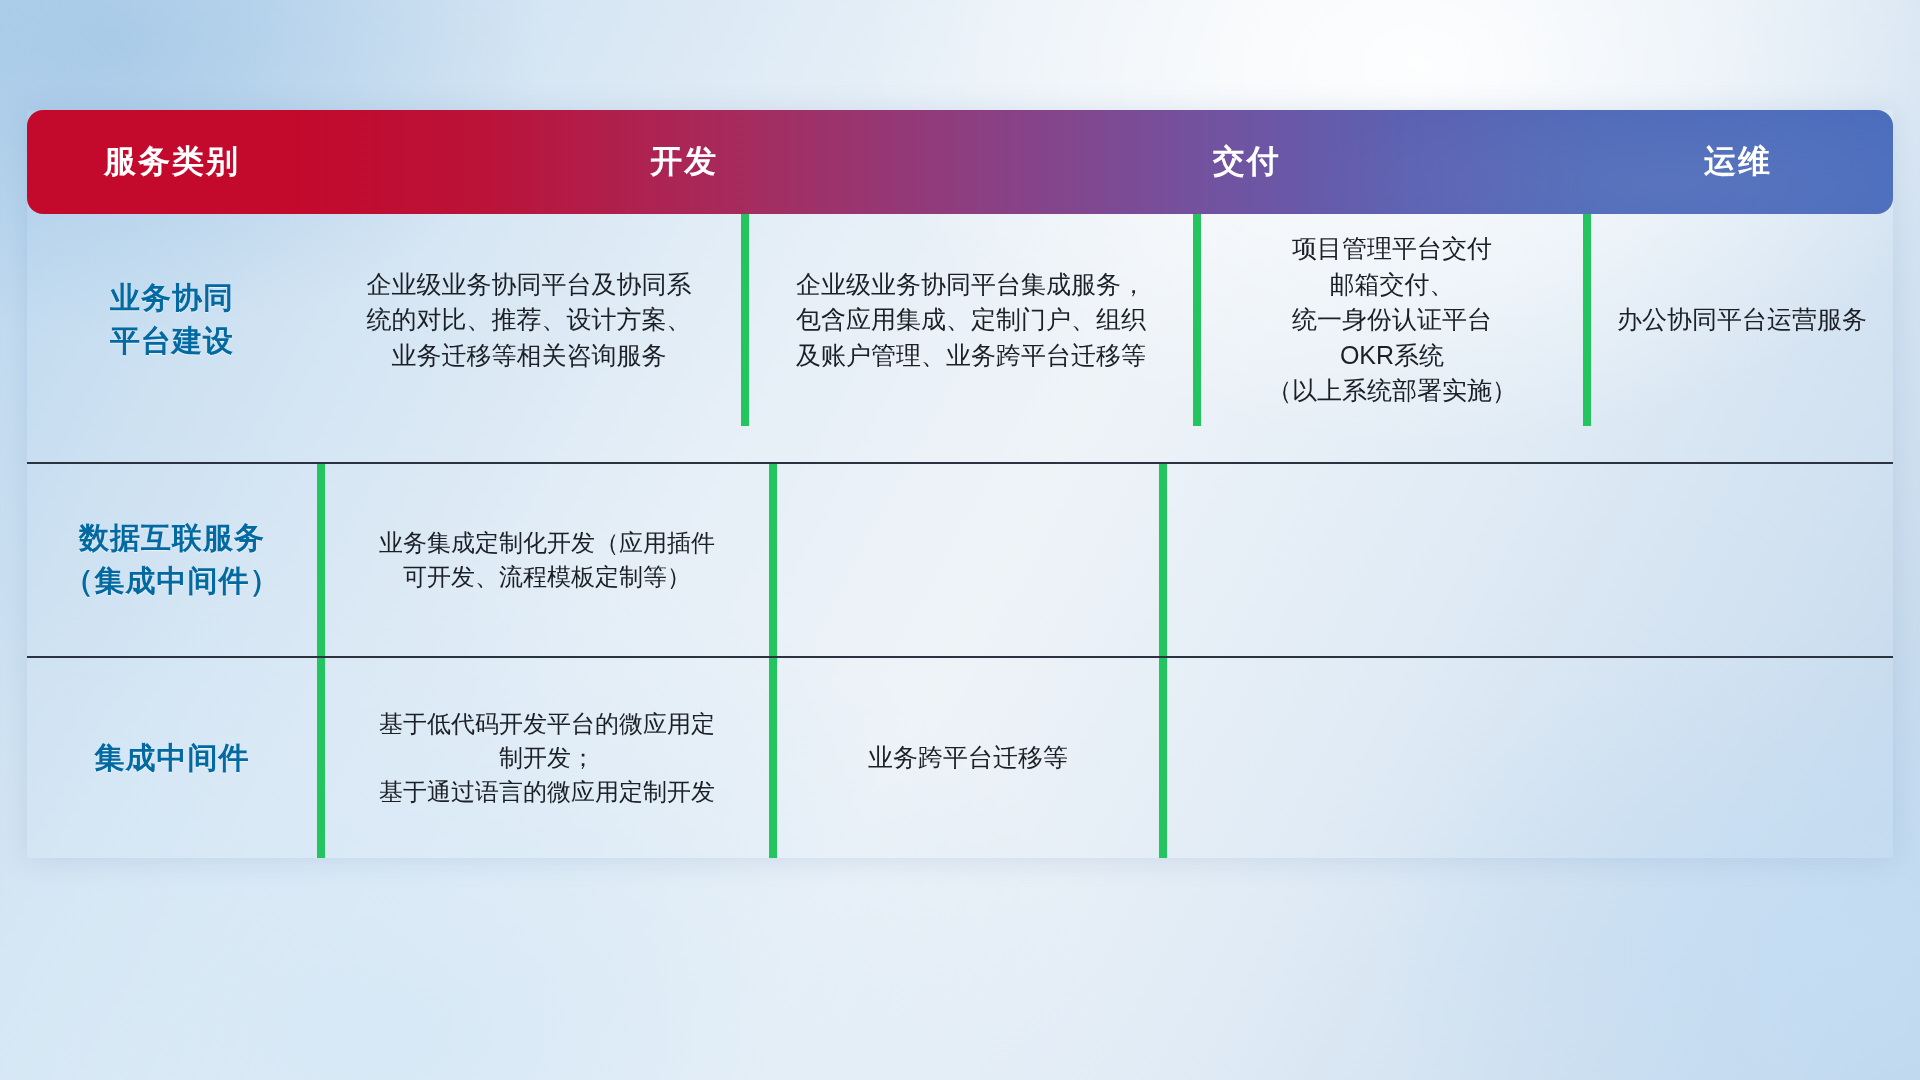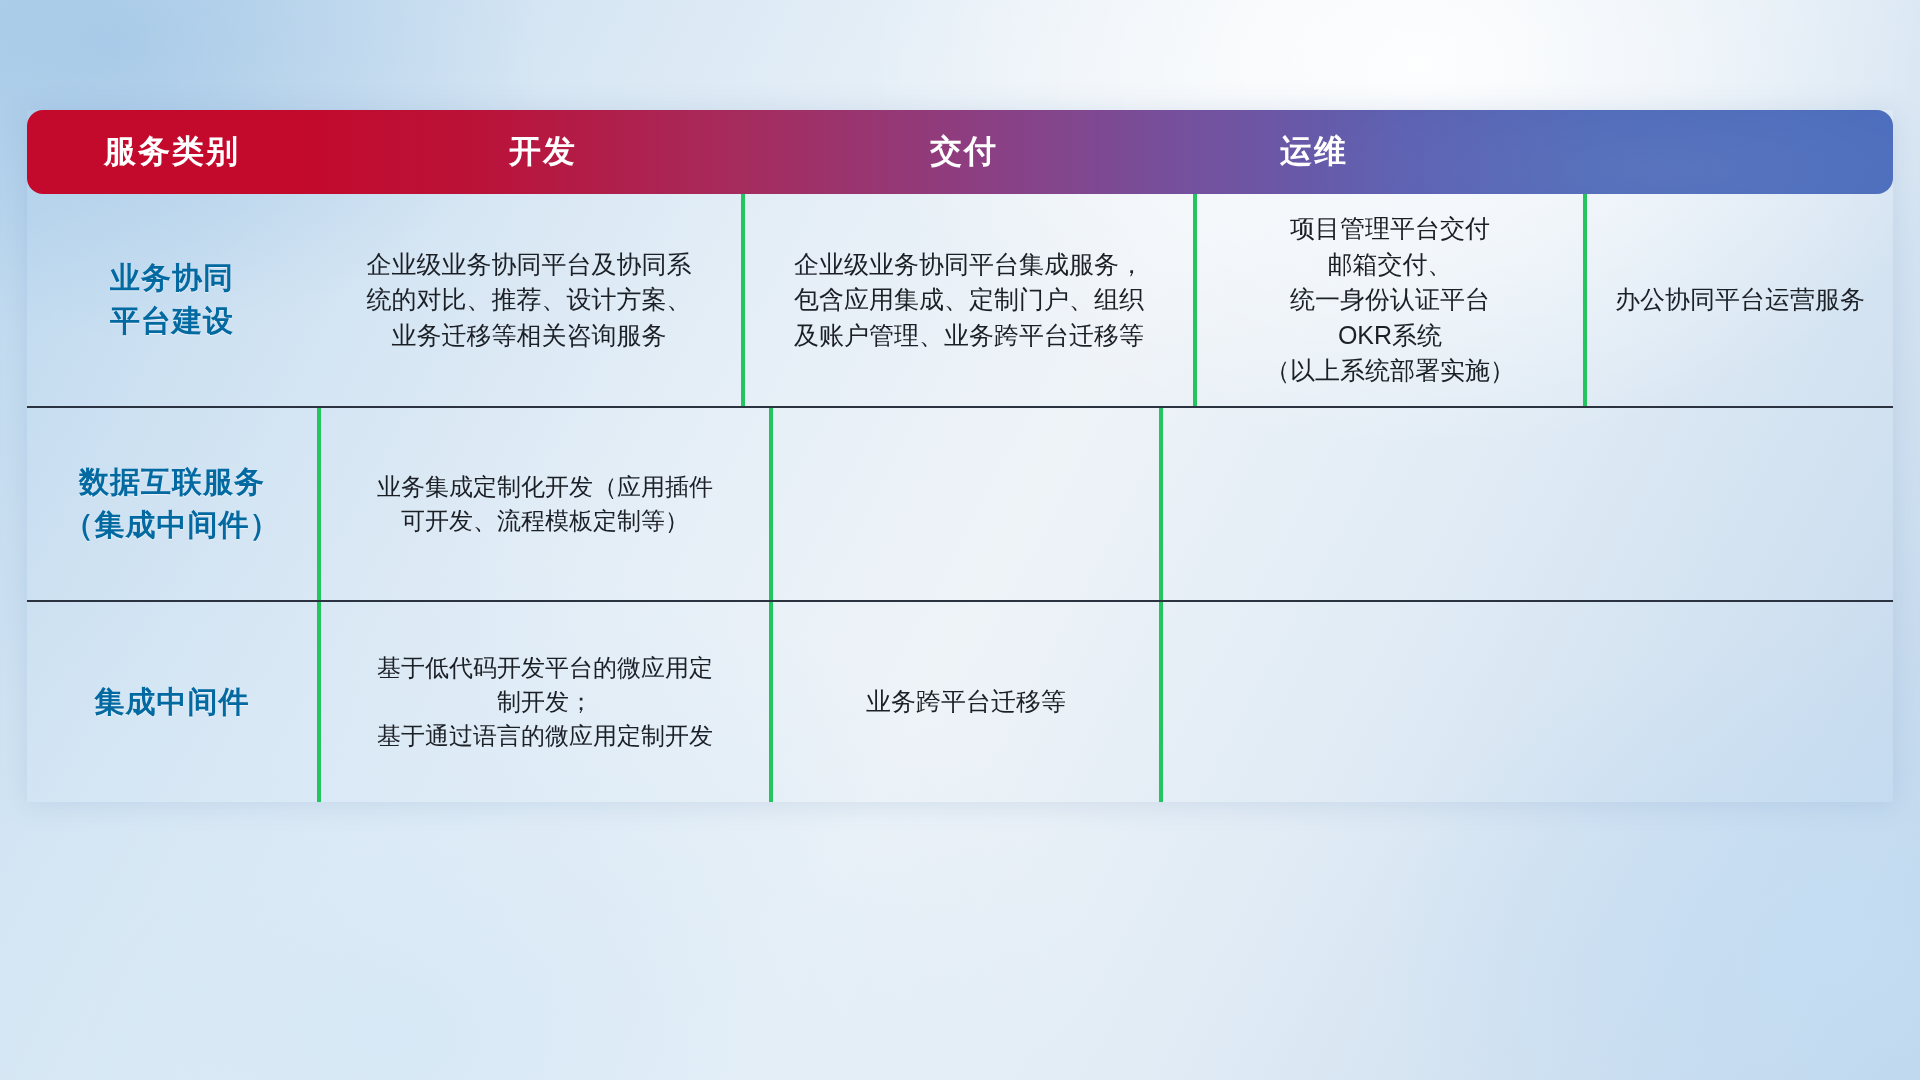--- a/index.html
+++ b/index.html
@@ -22,50 +22,50 @@
     background:radial-gradient(ellipse 620px 420px at 6% 4%, rgba(150,190,226,.55) 0%, rgba(150,190,226,0) 70%);
   }
 
   #table{
     position:absolute;left:27px;top:110px;width:1866px;
     box-shadow:0 2px 26px rgba(90,130,175,.18);
   }
 
   
   .thead{
-    display:flex;height:84px;border-radius:16px;
+    display:flex;height:104px;border-radius:16px;
     background:linear-gradient(90deg,
       #c3092c 0%, #c3092c 14%, #bb1238 24%, #a62b5d 38%,
       #8e3d7f 50%, #75509d 62%, #5c61b2 74%, #4e69b8 84%, #4a6cbc 100%);
-    overflow:hidden;position:relative;
+    overflow:hidden;position:relative;justify-content:space-between;
   }
   .thead:after{
     content:"";position:absolute;inset:0;pointer-events:none;
     background:radial-gradient(ellipse 520px 150px at 88% 70%, rgba(255,255,255,.07) 0%, rgba(255,255,255,0) 70%);
   }
   .th{
     display:flex;align-items:center;justify-content:center;
     color:#fff;font-size:32px;font-weight:700;letter-spacing:2px;
     position:relative;z-index:2;
   }
 
   
   .tbody{position:relative;}
   .row{display:flex;position:relative;}
   .row + .row{border-top:2px solid #2b3340;}
   .row.r1{height:212px;}
-  .row.r2{height:192px;}
+  .row.r2{height:192px;margin-top:36px;}
   .row.r3{height:200px;}
 
   .cell{
     display:flex;align-items:center;justify-content:center;
     text-align:center;padding:6px 14px;box-sizing:border-box;
     position:relative;
   }
-  .cell.sep{border-left:4px solid #22c55e;}
+  .cell.sep{border-left:8px solid #22c55e;}
   .cell p{margin:0;line-height:1.42;}
 
   .c0{width:290px;}
   .c1{width:424px;}
   .c2{width:452px;}
   .c3{width:390px;}
   .c4{width:310px;}
 
   .rowlabel{
     color:#0369a1;font-size:30px;font-weight:700;letter-spacing:1px;

